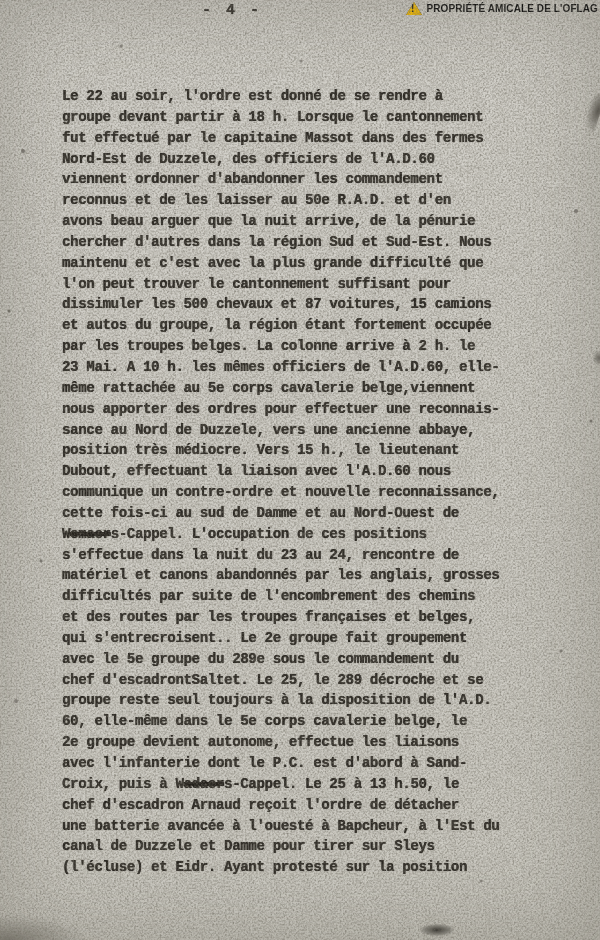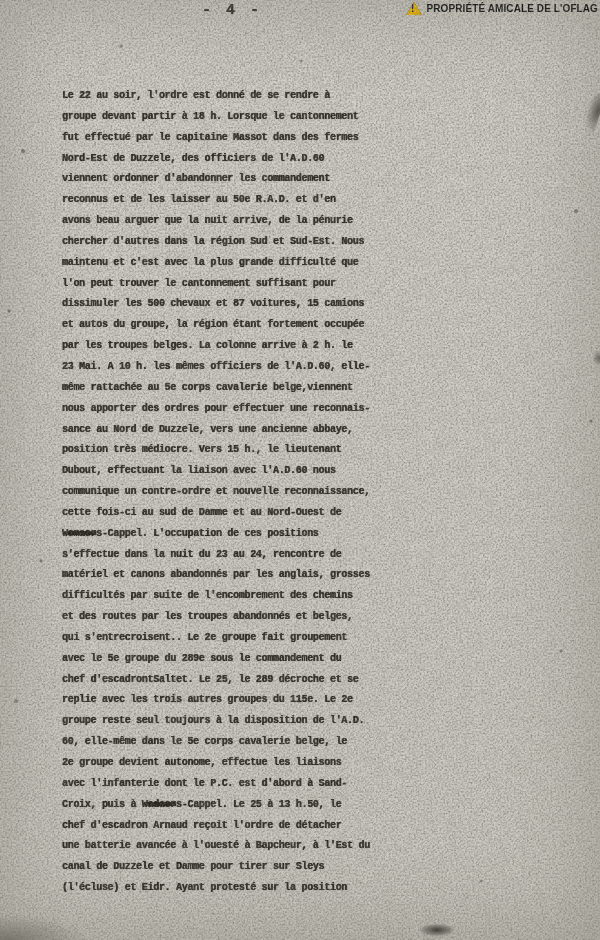--- a/index.html
+++ b/index.html
@@ -56,21 +56,21 @@
     transform: scaleY(1.12);
     white-space: nowrap;
   }
   .text-block {
     position: absolute;
     top: 86px; left: 62px; right: 12px;
   }
   .line {
     height: 20.85px;
     line-height: 20.85px;
-    font-size: 10px;
+    font-size: 14px;
     font-weight: 700;
     letter-spacing: -0.3px;
     color: #26231e;
     white-space: pre;
     text-shadow: 0 0 0.8px rgba(35,32,26,0.85), 0.4px 0.3px 0.5px rgba(35,32,26,0.5);
   }
   .struck {
     text-decoration: line-through;
     text-decoration-thickness: 3.5px;
     text-decoration-color: rgba(30,27,22,0.9);
@@ -142,25 +142,24 @@
       <div class="line">nous apporter des ordres pour effectuer une reconnais-</div>
       <div class="line">sance au Nord de Duzzele, vers une ancienne abbaye,</div>
       <div class="line">position très médiocre. Vers 15 h., le lieutenant</div>
       <div class="line">Dubout, effectuant la liaison avec l'A.D.60 nous</div>
       <div class="line">communique un contre-ordre et nouvelle reconnaissance,</div>
       <div class="line">cette fois-ci au sud de Damme et au Nord-Ouest de</div>
       <div class="line">W<span class="struck">emaer</span>s-Cappel. L'occupation de ces positions</div>
       <div class="line">s'effectue dans la nuit du 23 au 24, rencontre de</div>
       <div class="line">matériel et canons abandonnés par les anglais, grosses</div>
       <div class="line">difficultés par suite de l'encombrement des chemins</div>
-      <div class="line">et des routes par les troupes abandonnés et belges,</div>
+      <div class="line">et des routes par les troupes françaises et belges,</div>
       <div class="line">qui s'entrecroisent.. Le 2e groupe fait groupement</div>
       <div class="line">avec le 5e groupe du 289e sous le commandement du</div>
       <div class="line">chef d'escadrontSaltet. Le 25, le 289 décroche et se</div>
-      <div class="line">replie avec les trois autres groupes du 115e. Le 2e</div>
       <div class="line">groupe reste seul toujours à la disposition de l'A.D.</div>
       <div class="line">60, elle-même dans le 5e corps cavalerie belge, le</div>
       <div class="line">2e groupe devient autonome, effectue les liaisons</div>
       <div class="line">avec l'infanterie dont le P.C. est d'abord à Sand-</div>
       <div class="line">Croix, puis à W<span class="struck">adaer</span>s-Cappel. Le 25 à 13 h.50, le</div>
       <div class="line">chef d'escadron Arnaud reçoit l'ordre de détacher</div>
       <div class="line">une batterie avancée à l'ouesté à Bapcheur, à l'Est du</div>
       <div class="line">canal de Duzzele et Damme pour tirer sur Sleys</div>
       <div class="line">(l'écluse) et Eidr. Ayant protesté sur la position</div>
     </div>

